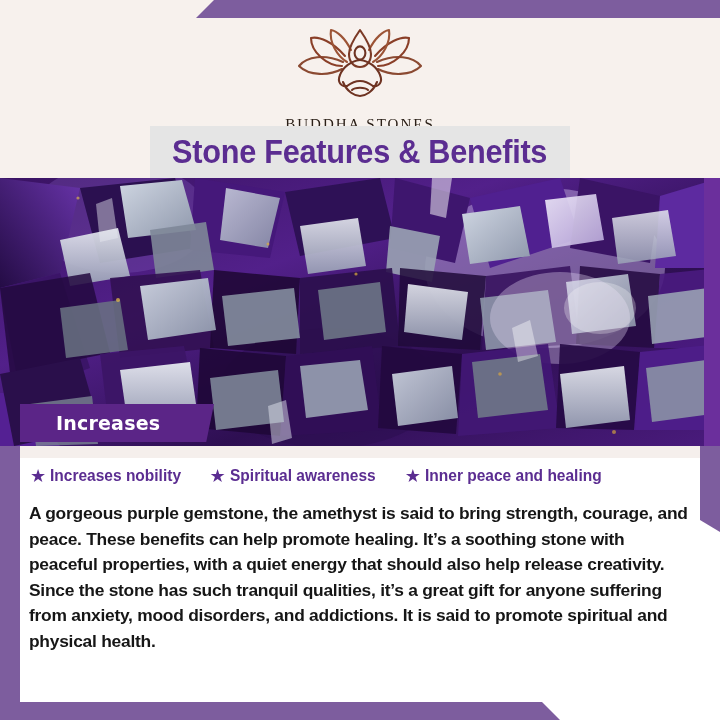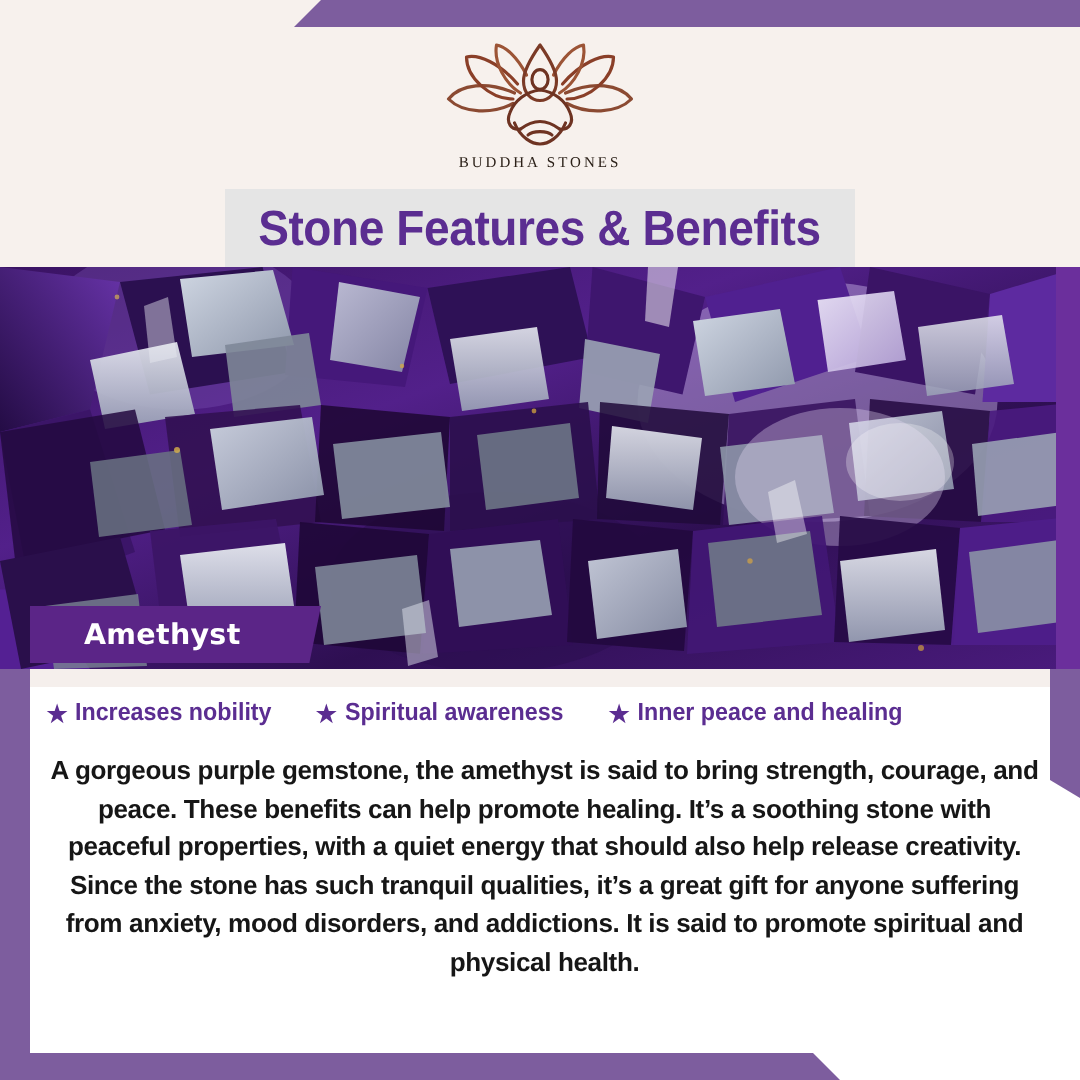--- a/index.html
+++ b/index.html
@@ -48,23 +48,23 @@
     width: 720px;
     text-align: center;
   }
   .logo-mark {
     display: block;
     margin: 0 auto;
     width: 150px;
     height: 72px;
   }
   .logo-word {
-    margin-top: 5px;
+    margin-top: 18px;
     font-family: "Liberation Serif", serif;
-    font-size: 10px;
+    font-size: 15px;
     letter-spacing: 2.0px;
     color: #2b2018;
     font-weight: 400;
   }
 
   
   .title-plate {
     position: absolute;
     left: 150px;
     top: 126px;
@@ -207,21 +207,21 @@
     position: absolute;
     left: 29px;
     top: 501px;
     width: 668px;
     font-family: "Liberation Sans", sans-serif;
     font-weight: 700;
     font-size: 17.4px;
     line-height: 25.5px;
     color: #161616;
     letter-spacing: -0.25px;
-    text-align: center;
+    text-align: left;
   }
 </style>
 </head>
 <body>
 
 <div id="page">
 
   <div class="header-bg"></div>
   <div class="top-accent"></div>
 
@@ -368,21 +368,21 @@
       <circle cx="500" cy="196" r="1.8" fill="#d0a246" opacity="0.75"></circle>
       <circle cx="614" cy="254" r="2" fill="#cf9f3f" opacity="0.7"></circle>
       <circle cx="170" cy="252" r="1.6" fill="#caa04a" opacity="0.7"></circle>
       <circle cx="78" cy="20" r="1.6" fill="#d7b152" opacity="0.7"></circle>
 
       <rect x="704" y="0" width="16" height="268" fill="#6b2f9c"></rect>
     </svg>
   </div>
 
   <div class="name-banner">
-    <span class="name-banner-text">Amethyst</span>
+    <span class="name-banner-text">Increases</span>
   </div>
 
   <div class="lower"></div>
   <div class="lower-strip"></div>
   <div class="left-rail"></div>
   <div class="right-tab"></div>
   <div class="bottom-bar"></div>
 
   <div class="benefits">
     <div class="benefit">

